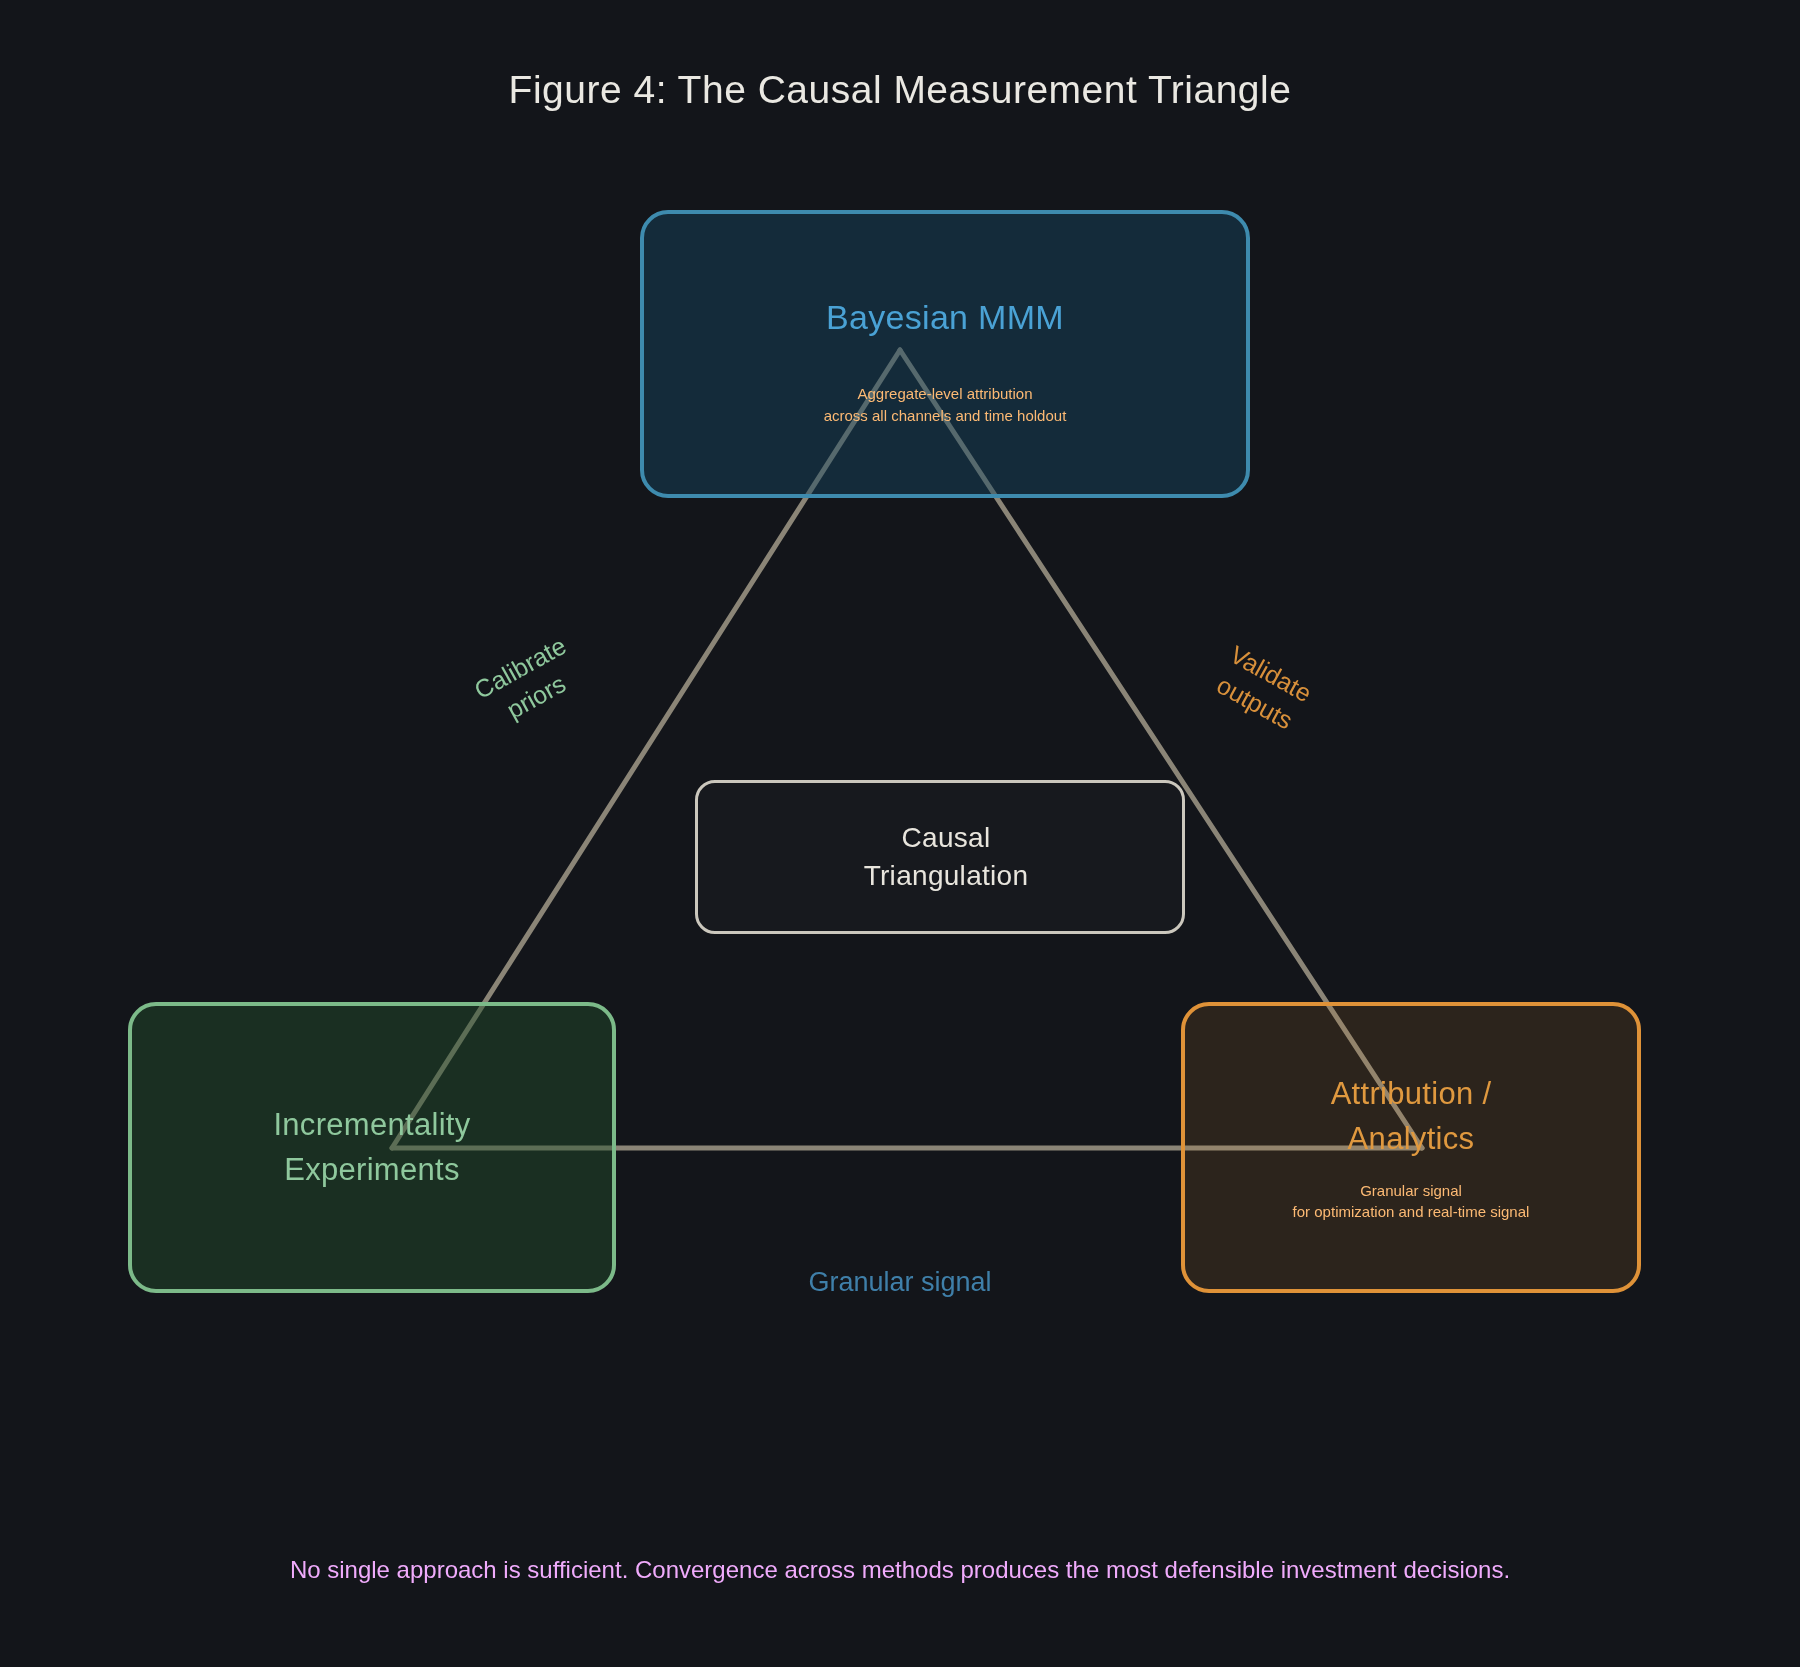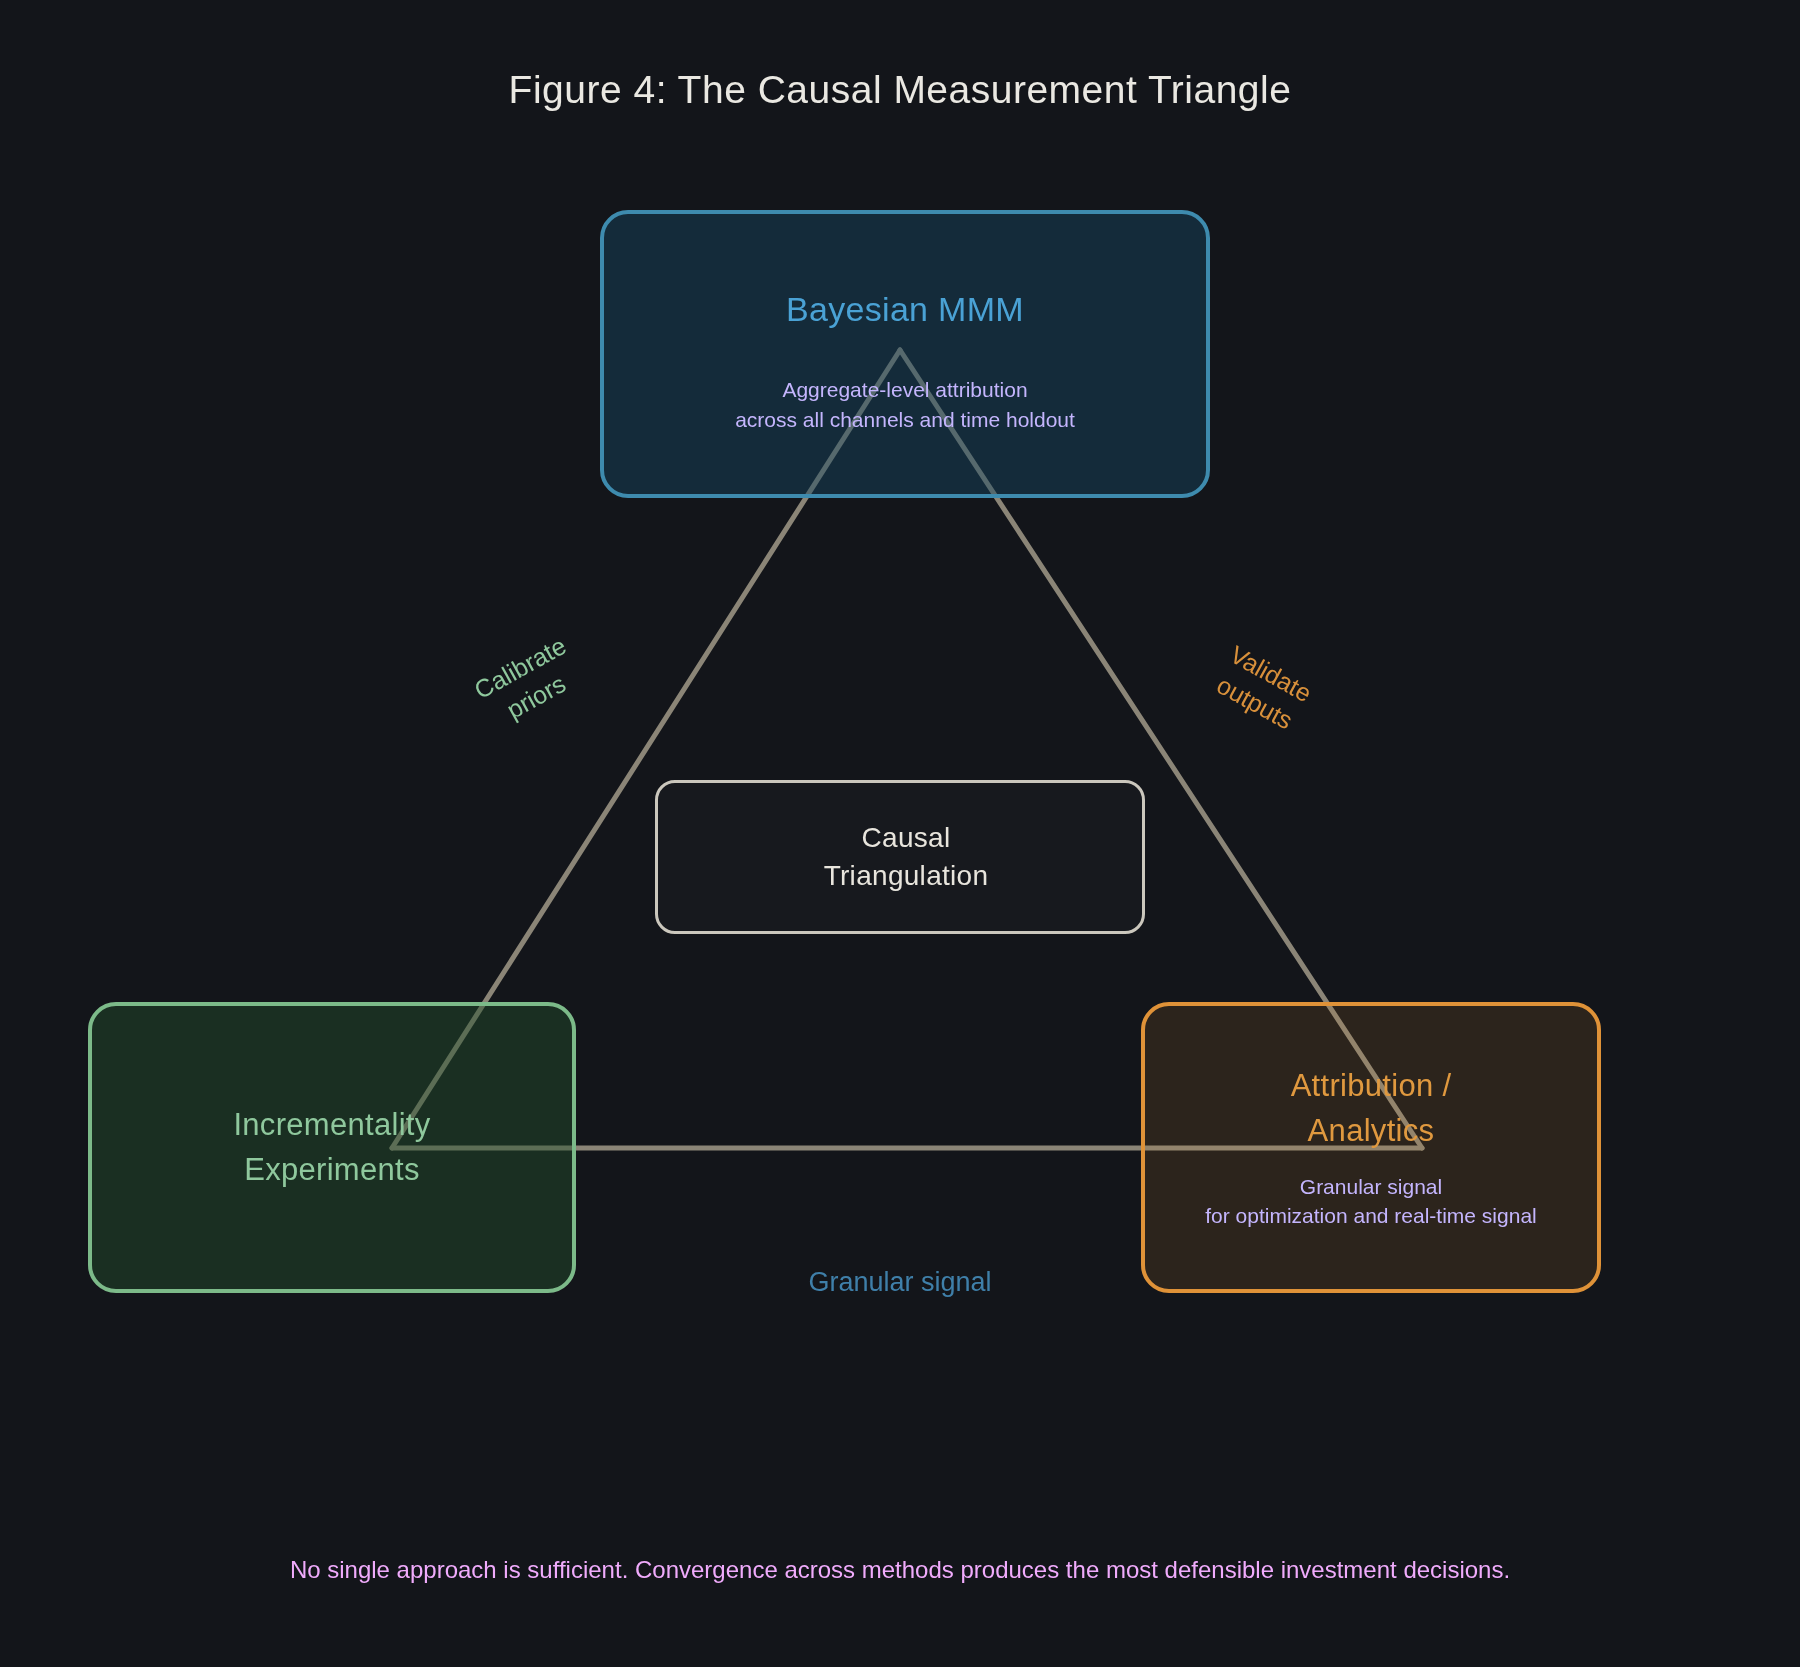--- a/index.html
+++ b/index.html
@@ -38,28 +38,29 @@
   }
   .node {
     position: absolute;
     box-sizing: border-box;
     border-radius: 28px;
     display: flex;
     flex-direction: column;
     align-items: center;
     justify-content: center;
     text-align: center;
+    margin-left: 40px;
   }
   .node .node-title {
     font-weight: 400;
     letter-spacing: 0.3px;
   }
   .node .node-desc {
-    color: #c4b5fd;
-    font-size: 21px;
+    color: #fdba74;
+    font-size: 15px;
     line-height: 1.42;
   }
   .node-desc span, .node-title span, .edge-label span {
     display: block;
   }
   
   .node-mmm {
     left: 600px;
     top: 210px;
     width: 610px;

